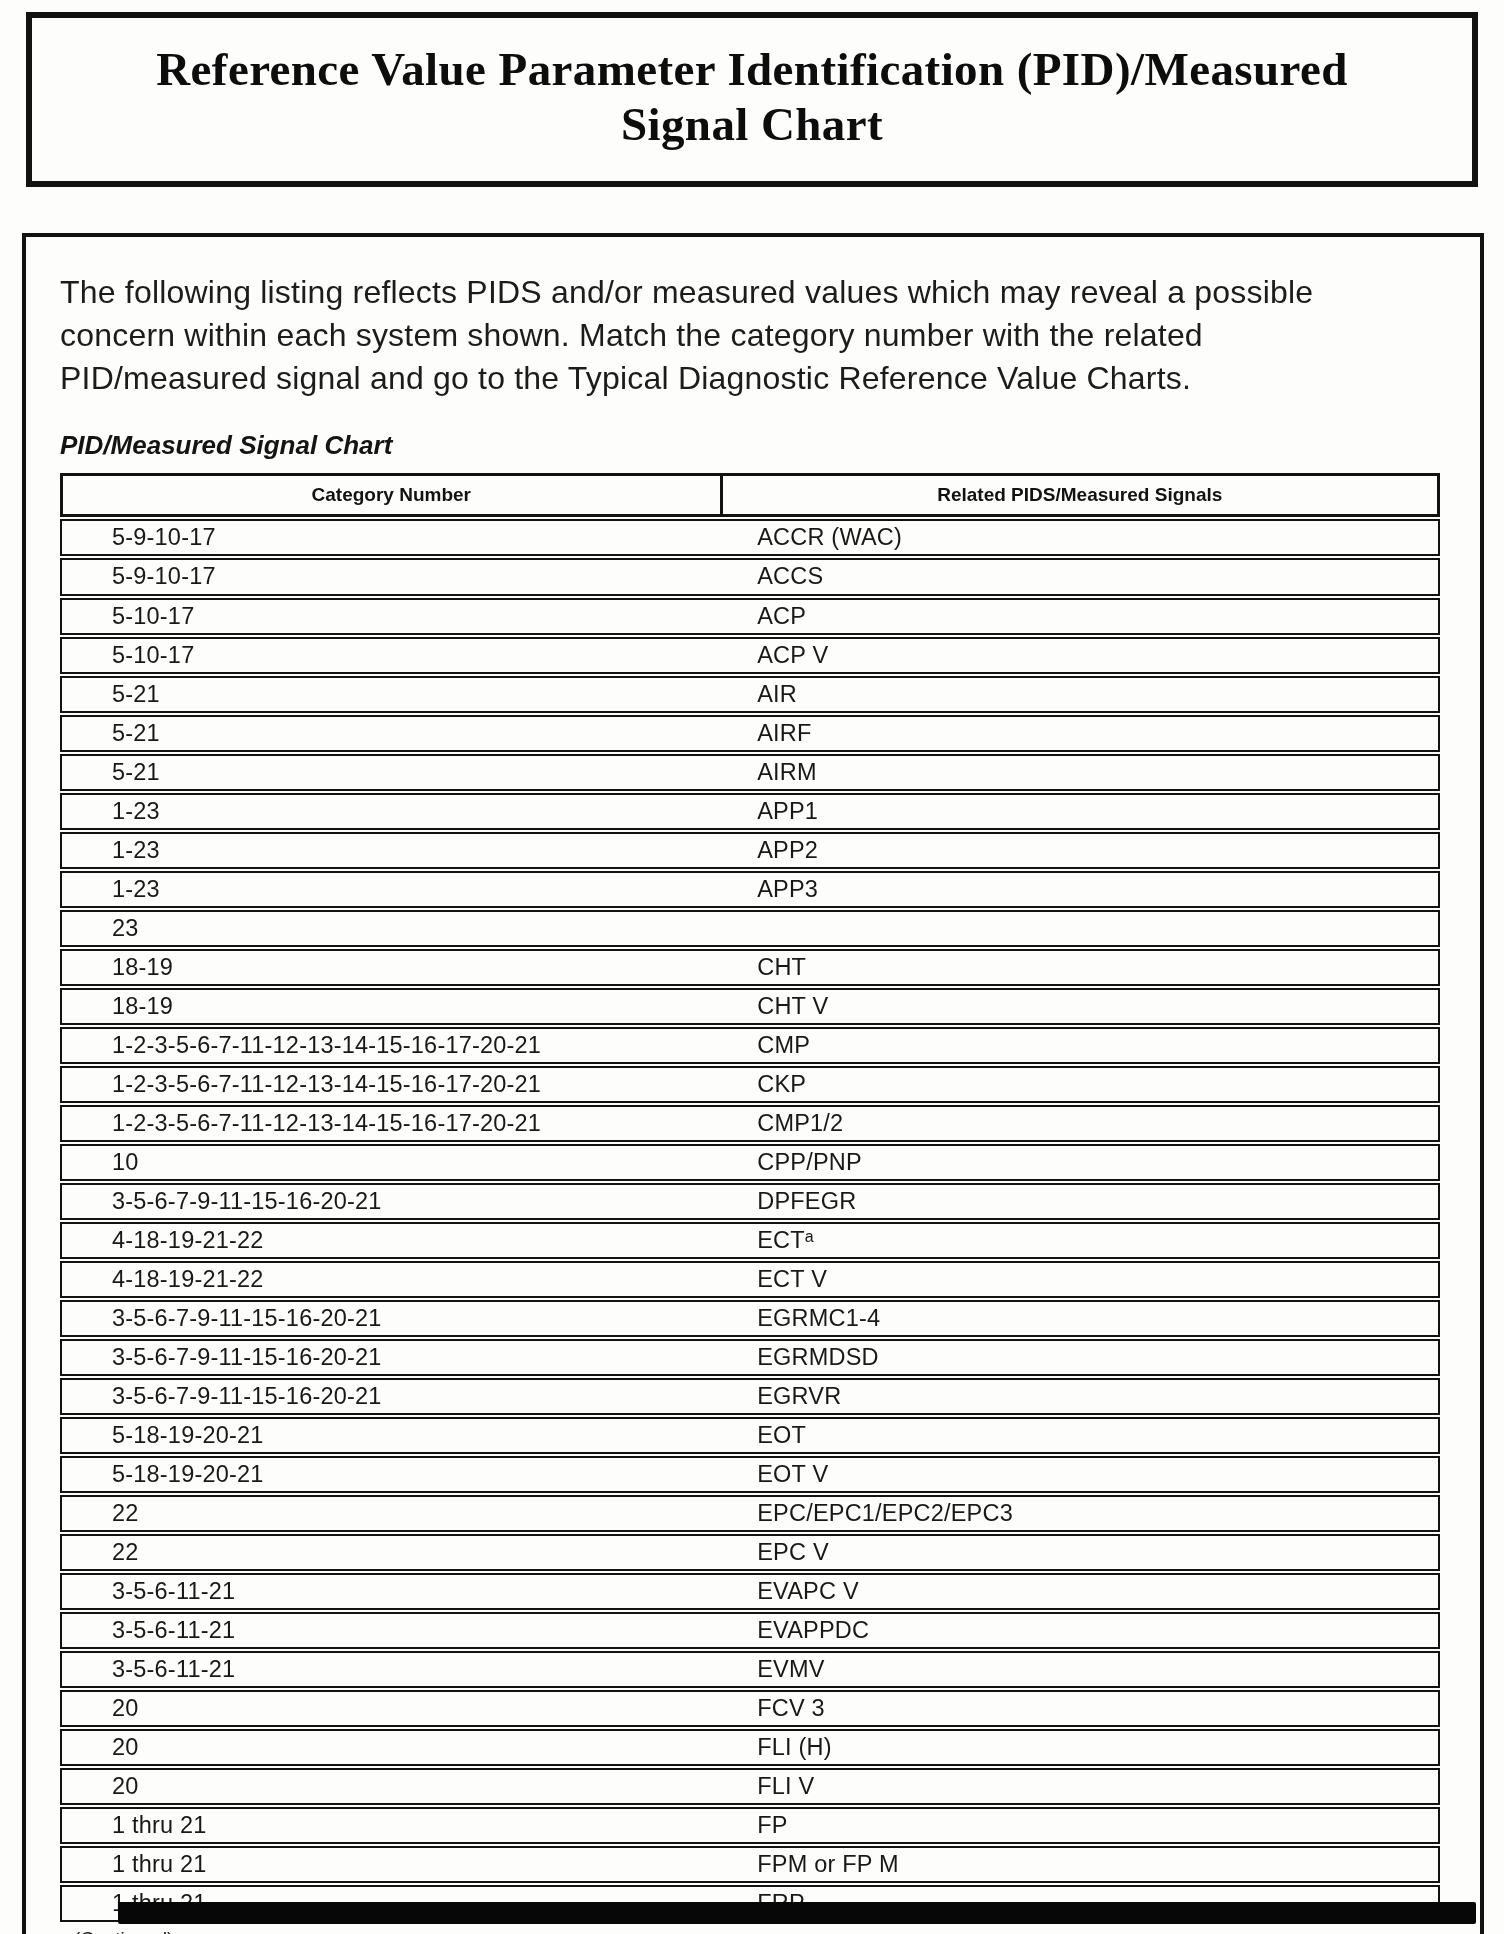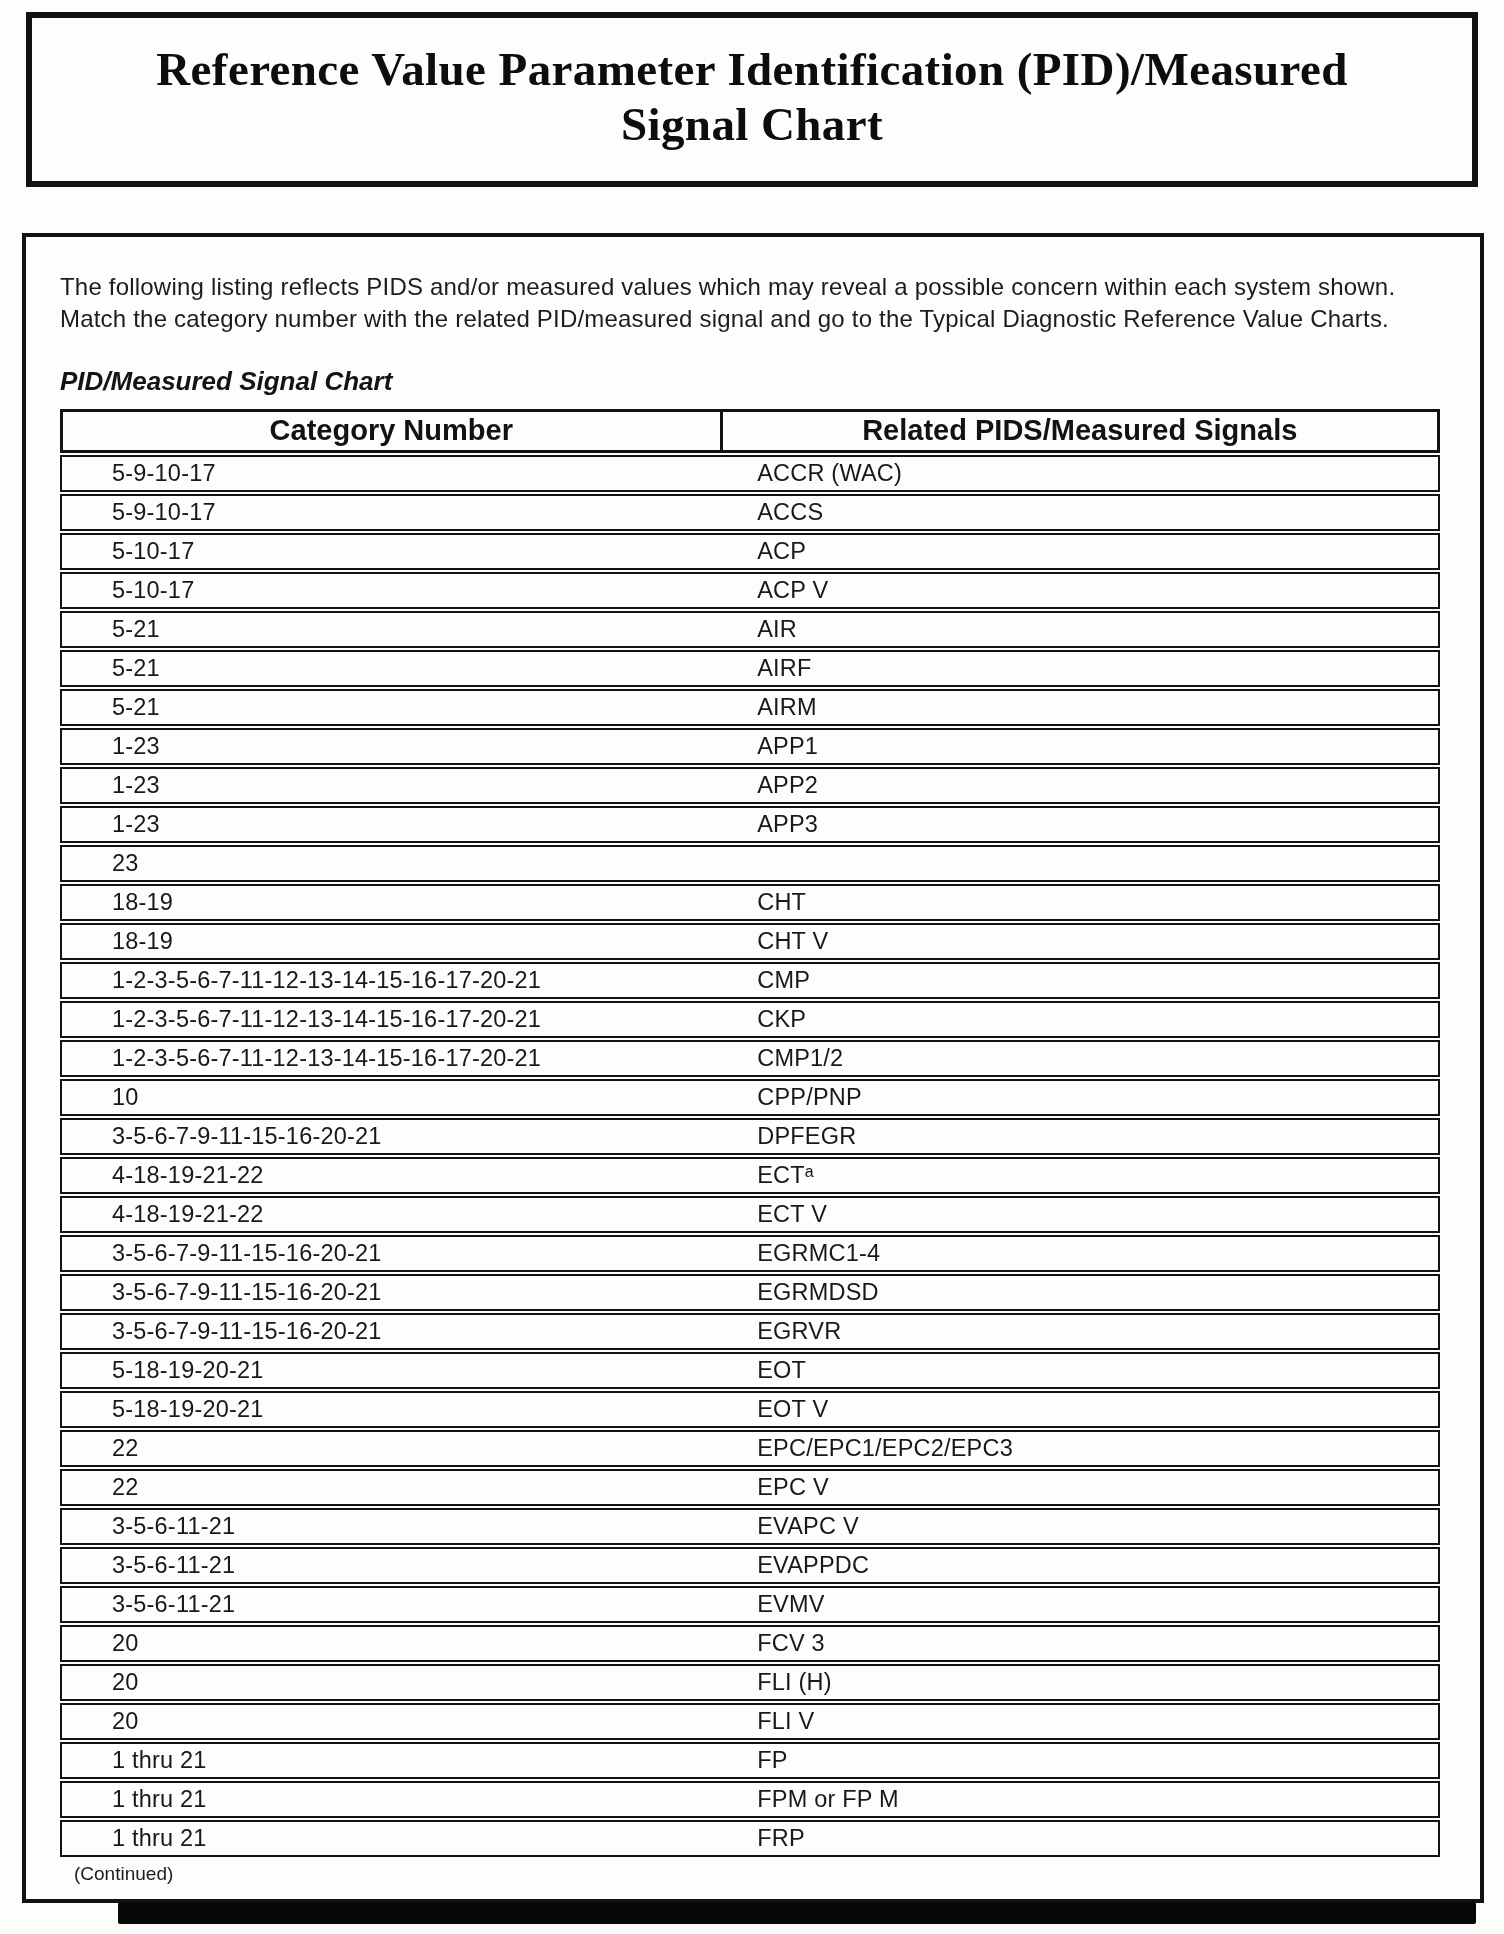--- a/index.html
+++ b/index.html
@@ -34,21 +34,21 @@
   }
 
   
   .main-box {
     margin:46px 20px 0 22px;
     border:4px solid var(--ink, #0c0c0c);
     padding:34px 40px 14px 34px;
     min-height:1630px;
   }
   .intro {
-    font-size:24px;
+    font-size:32px;
     line-height:1.35;
     color:#1c1c1c;
     max-width:1350px;
     letter-spacing:0.2px;
   }
   .section-heading {
     font-style:italic;
     font-weight:bold;
     font-size:26px;
     margin-top:30px;
@@ -61,21 +61,21 @@
   .thead {
     display:flex;
     border:3px solid var(--ink, #101010);
     margin-bottom:2px;
     min-height:44px;
     align-items:stretch;
   }
   .hcell {
     display:flex; align-items:center; justify-content:center;
     font-weight:bold;
-    font-size:29px;
+    font-size:19px;
     color:#121212;
   }
   .hcell.cat { width:48%; border-right:3px solid var(--ink, #101010); }
   .hcell.sig { width:52%; }
 
   .trow {
     display:flex;
     border:2px solid var(--ink, #151515);
     margin-bottom:2px;
     min-height:35px;

